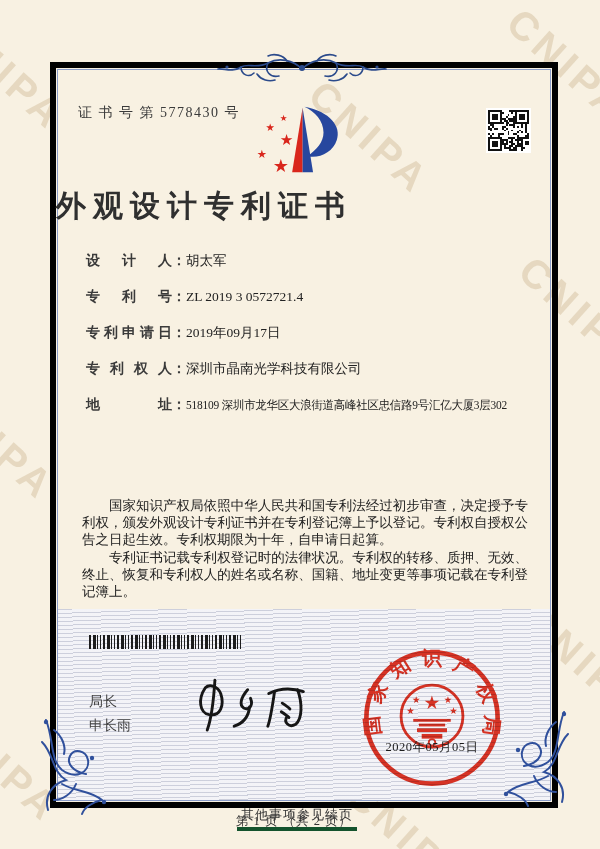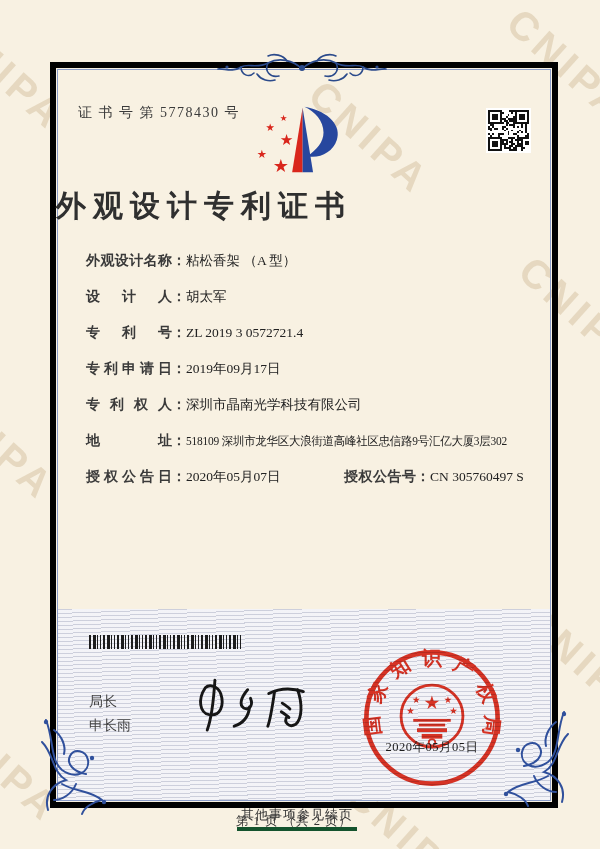--- a/index.html
+++ b/index.html
@@ -297,42 +297,40 @@
         <rect x="0" y="28" width="14" height="14" fill="#111"></rect>
         <rect x="2" y="30" width="10" height="10" fill="#fff"></rect>
         <rect x="4" y="32" width="6" height="6" fill="#111"></rect>
       </svg>
   </div>
 
   <div class="title">外观设计专利证书</div>
 
   <div class="fields">
     <div class="frow">
-      <span class="flabel">外观设计名称</span><span class="fcolon">：</span><span class="fvalue">粘松香架 （A 型）</span>
-    </div>
-    <div class="frow">
       <span class="flabel">设计人</span><span class="fcolon">：</span><span class="fvalue">胡太军</span>
     </div>
     <div class="frow">
       <span class="flabel">专利号</span><span class="fcolon">：</span><span class="fvalue">ZL 2019 3 0572721.4</span>
     </div>
     <div class="frow">
       <span class="flabel">专利申请日</span><span class="fcolon">：</span><span class="fvalue">2019年09月17日</span>
     </div>
     <div class="frow">
       <span class="flabel">专利权人</span><span class="fcolon">：</span><span class="fvalue">深圳市晶南光学科技有限公司</span>
     </div>
     <div class="frow">
       <span class="flabel">地址</span><span class="fcolon">：</span><span class="fvalue addr">518109 深圳市龙华区大浪街道高峰社区忠信路9号汇亿大厦3层302</span>
     </div>
-    <div class="frow">
-      <span class="flabel">授权公告日</span><span class="fcolon">：</span><span class="fvalue gdate">2020年05月07日</span><span class="grant2"><span class="flabel" style="width:72px">授权公告号</span><span class="fcolon">：</span><span class="fvalue">CN 305760497 S</span></span>
-    </div>
-  </div>
-
+  </div>
+
+  <div class="legal">
+    <p>国家知识产权局依照中华人民共和国专利法经过初步审查，决定授予专利权，颁发外观设计专利证书并在专利登记簿上予以登记。专利权自授权公告之日起生效。专利权期限为十年，自申请日起算。</p>
+    <p>专利证书记载专利权登记时的法律状况。专利权的转移、质押、无效、终止、恢复和专利权人的姓名或名称、国籍、地址变更等事项记载在专利登记簿上。</p>
+  </div>
 
   <div class="barcode"></div>
 
   <div class="director">
     <div>局长</div>
     <div>申长雨</div>
   </div>
 
   <div class="signature">
     <svg viewBox="0 0 130 60" width="125" height="58">

